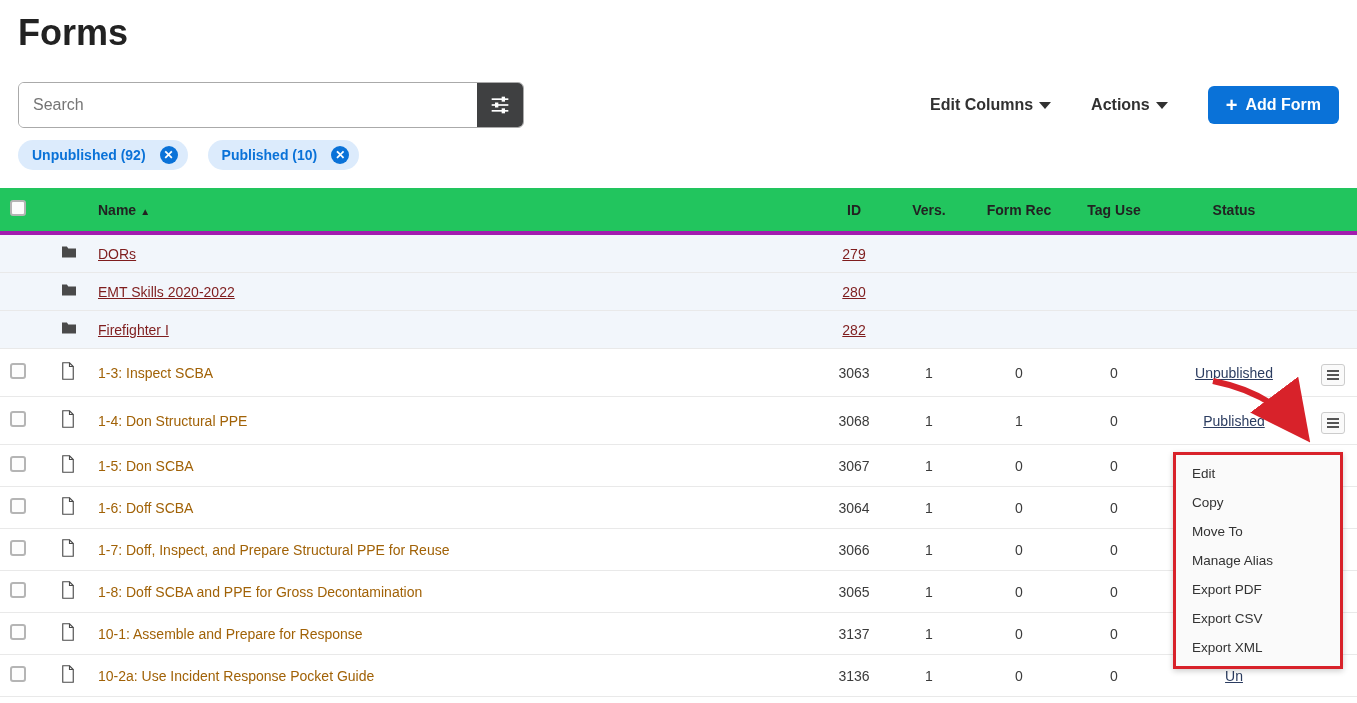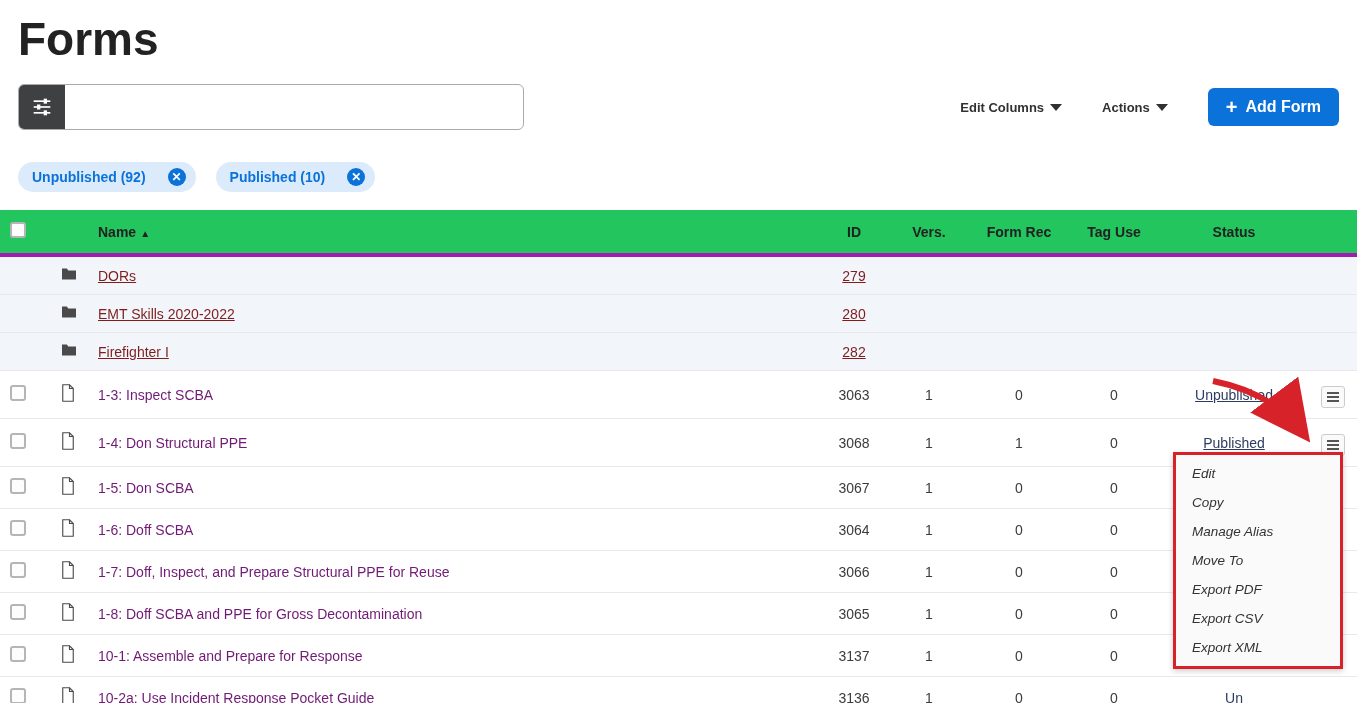--- a/index.html
+++ b/index.html
@@ -7,23 +7,23 @@
     margin: 0;
     font-family: "Segoe UI", Arial, sans-serif;
     background: #fff;
     color: #333;
     width: 1357px;
   }
   .page {
     padding: 0 18px;
   }
   h1.page-title {
-    font-size: 46px;
+    font-size: 36px;
     font-weight: 700;
-    margin: 12px 0 18px 0;
+    margin: 12px 0 28px 0;
     color: #222;
   }
   .toolbar-row {
     display: flex;
     align-items: center;
     gap: 12px;
   }
   .left-toolbar {
     display: flex;
     flex-direction: column;
@@ -61,44 +61,43 @@
   }
   .chip {
     background: #dcebfc;
     color: #0a72d8;
     font-weight: 700;
     font-size: 14px;
     border-radius: 20px;
     padding: 6px 10px 6px 14px;
     display: inline-flex;
     align-items: center;
-    gap: 22px;
+    gap: 14px;
     cursor: pointer;
-    margin-top: 20px;
   }
   .chip .chip-close {
     width: 18px; height: 18px;
     border-radius: 50%;
     background: #0a72d8;
     color: #fff;
     display: inline-flex;
     align-items: center;
     justify-content: center;
     font-size: 12px;
     font-weight: 700;
   }
   .right-actions {
     margin-left: auto;
     display: flex;
     align-items: center;
     gap: 40px;
   }
   .ghost-btn {
     font-weight: 700;
-    font-size: 13px;
+    font-size: 16px;
     color: #313131;
     cursor: pointer;
     display: inline-flex;
     align-items: center;
     gap: 6px;
     justify-content: flex-end;
   }
   .caret-down {
     width: 0; height: 0;
     border-left: 6px solid transparent;
@@ -161,21 +160,21 @@
     color: #3b3b3b;
     vertical-align: middle;
   }
   tbody tr.folder-row td {
     background: #f2f6fb;
   }
   tbody tr.folder-row a, tbody tr.folder-row .id-cell span {
     color: #7f1d1d;
     text-decoration: underline;
   }
-  tbody tr.file-row .name-cell { color: #701a75; }
+  tbody tr.file-row .name-cell { color: #a16207; }
   .checkbox {
     width: 16px; height: 16px;
     border: 2px solid #b5b5b5;
     border-radius: 3px;
     display: inline-block;
     background: #fdfdfd;
   }
   .folder-icon svg { fill: #4a4a4a; }
   .file-icon svg { fill: none; stroke: #4a4a4a; stroke-width: 1.5; }
   .id-cell, .num-cell { text-align: center; }
@@ -207,21 +206,20 @@
   .context-menu {
     position: absolute;
     top: 452px;
     left: 1173px;
     width: 170px;
     border: 3px solid #d8222a;
     background: #fafafa;
     box-shadow: 0 2px 6px rgba(0,0,0,0.2);
     z-index: 50;
     padding: 4px 0;
-    font-style: italic;
   }
   .context-menu .menu-item {
     padding: 7px 16px;
     font-size: 13.5px;
     color: #333;
     cursor: pointer;
   }
   .red-arrow {
     position: absolute;
     top: 373px;
@@ -241,20 +239,21 @@
 </style>
 </head>
 <body>
 
 <div class="page">
   <h1 class="page-title">Forms</h1>
 
   <div class="toolbar-row">
     <div class="left-toolbar">
       <div class="search-wrap">
+        <input type="text" placeholder="Search" style="">
         <div class="search-filter-btn">
           <svg width="22" height="20" viewBox="0 0 24 24">
               <rect x="2" y="4" width="20" height="2"></rect>
               <rect x="2" y="11" width="20" height="2"></rect>
               <rect x="2" y="18" width="20" height="2"></rect>
               <rect x="14" y="2" width="4" height="6"></rect>
               <rect x="6" y="9" width="4" height="6"></rect>
               <rect x="14" y="16" width="4" height="6"></rect>
             </svg>
         </div>
@@ -480,22 +479,22 @@
           <td class="status-cell" style="text-align:center;"><a href="#">Un</a></td>
           <td style="text-align:center;"></td>
         </tr>
       </tbody>
   </table>
 </div>
 
 <div class="context-menu" id="ctx-menu">
     <div class="menu-item">Edit</div>
     <div class="menu-item">Copy</div>
+    <div class="menu-item">Move To</div>
     <div class="menu-item">Manage Alias</div>
-    <div class="menu-item">Move To</div>
     <div class="menu-item">Export PDF</div>
     <div class="menu-item">Export CSV</div>
     <div class="menu-item">Export XML</div>
   </div>
 
 <svg class="red-arrow" width="120" height="80" viewBox="0 0 120 80">
   <defs>
       <marker id="ah" markerWidth="10" markerHeight="10" refX="8" refY="5" orient="auto">
         <path d="M0,0 L10,5 L0,10 z" fill="#d8222a"></path>
       </marker>

